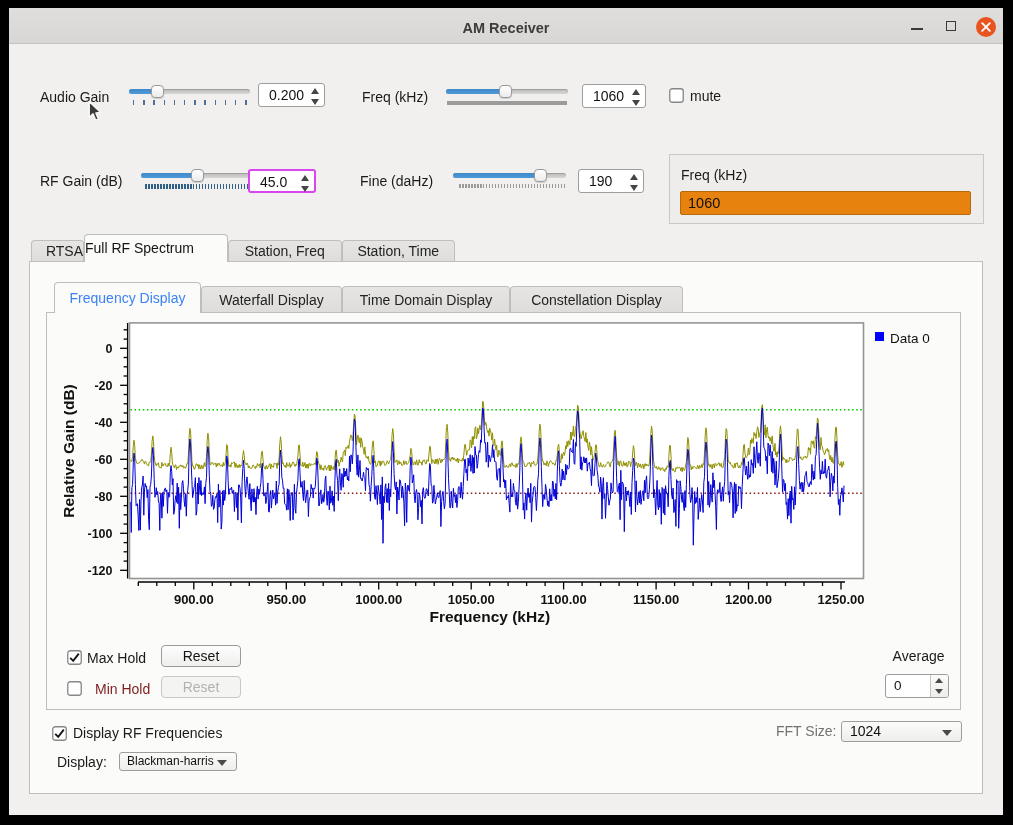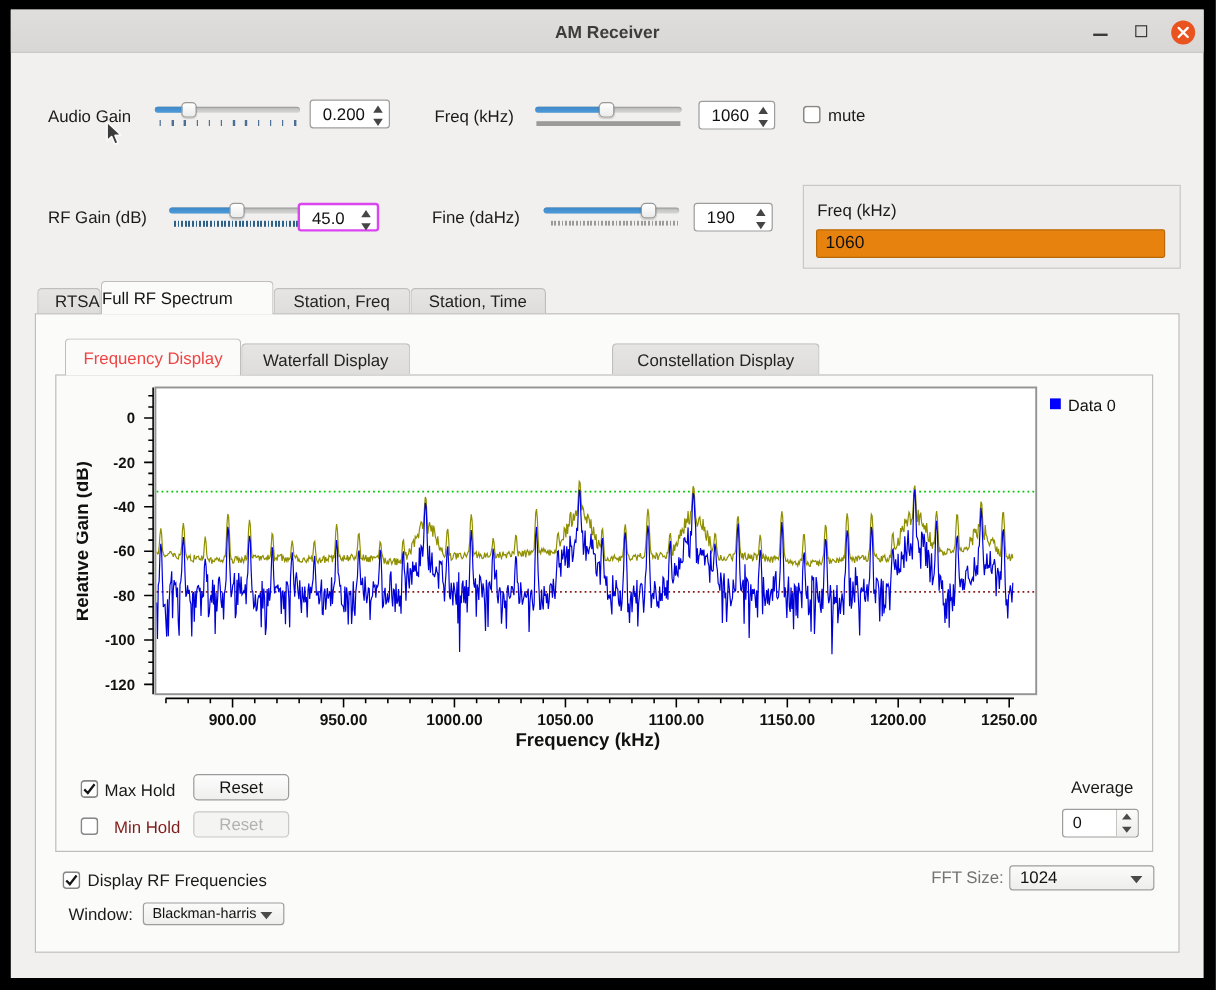--- a/index.html
+++ b/index.html
@@ -72,22 +72,23 @@
 <div style="position:absolute;left:672px;top:158px;font-size:14px;font-weight:normal;color:#1a1a1a;white-space:nowrap;line-height:18px">Freq (kHz)</div>
 <div style="position:absolute;left:671px;top:183px;width:291px;height:24px;background:#e8820f;border:1px solid #b96a08;border-radius:2px;box-sizing:border-box">
       <div style="position:absolute;left:7px;top:0;height:22px;line-height:22px;font-size:14.5px;color:#111">1060</div>
     </div>
 <div style="position:absolute;left:20px;top:253px;width:954px;height:533px;background:#fbfbfa;border:1px solid #bfbebc;box-sizing:border-box"></div>
 <div style="position:absolute;left:22px;top:232px;width:53px;height:21px;background:linear-gradient(#e6e5e3,#dedddb);border:1px solid #bfbebc;border-bottom:none;border-radius:4px 4px 0 0;box-sizing:border-box;text-align:right;font-size:14px;color:#232323;line-height:21px">RTSA</div>
 <div style="position:absolute;left:75px;top:226px;width:144px;height:28px;background:#fbfbfa;border:1px solid #bfbebc;border-bottom:none;border-radius:4px 4px 0 0;box-sizing:border-box;text-align:left;font-size:14px;color:#141414;line-height:27px">Full RF Spectrum</div>
 <div style="position:absolute;left:219px;top:232px;width:113.5px;height:21px;background:linear-gradient(#e6e5e3,#dedddb);border:1px solid #bfbebc;border-bottom:none;border-radius:4px 4px 0 0;box-sizing:border-box;text-align:center;font-size:14px;color:#232323;line-height:21px">Station, Freq</div>
 <div style="position:absolute;left:332.5px;top:232px;width:113.5px;height:21px;background:linear-gradient(#e6e5e3,#dedddb);border:1px solid #bfbebc;border-bottom:none;border-radius:4px 4px 0 0;box-sizing:border-box;text-align:center;font-size:14px;color:#232323;line-height:21px">Station, Time</div>
 <div style="position:absolute;left:37px;top:304px;width:915px;height:398px;background:#fbfbfa;border:1px solid #bfbebc;box-sizing:border-box"></div>
-<div style="position:absolute;left:45px;top:274px;width:147px;height:31px;background:#fbfbfa;border:1px solid #bfbebc;border-bottom:none;border-radius:4px 4px 0 0;box-sizing:border-box;text-align:center;font-size:14px;color:#ef4444;line-height:30px">Frequency Display</div>
+<div style="position:absolute;left:45px;top:274px;width:147px;height:31px;background:#fbfbfa;border:1px solid #bfbebc;border-bottom:none;border-radius:4px 4px 0 0;box-sizing:border-box;text-align:center;font-size:14px;color:#3b82f6;line-height:30px">Frequency Display</div>
 <div style="position:absolute;left:192px;top:278px;width:141px;height:26px;background:linear-gradient(#e6e5e3,#dedddb);border:1px solid #bfbebc;border-bottom:none;border-radius:4px 4px 0 0;box-sizing:border-box;text-align:center;font-size:14px;color:#232323;line-height:26px">Waterfall Display</div>
+<div style="position:absolute;left:333px;top:278px;width:168px;height:26px;background:linear-gradient(#e6e5e3,#dedddb);border:1px solid #bfbebc;border-bottom:none;border-radius:4px 4px 0 0;box-sizing:border-box;text-align:center;font-size:14px;color:#232323;line-height:26px">Time Domain Display</div>
 <div style="position:absolute;left:501px;top:278px;width:173px;height:26px;background:linear-gradient(#e6e5e3,#dedddb);border:1px solid #bfbebc;border-bottom:none;border-radius:4px 4px 0 0;box-sizing:border-box;text-align:center;font-size:14px;color:#232323;line-height:26px">Constellation Display</div>
 <svg style="position:absolute;left:55px;top:310px;" width="890" height="312">
       <rect x="65.5" y="4.9" width="734.0" height="255.6" fill="#ffffff" stroke="#949494" stroke-width="1.6"></rect>
       <line x1="63.6" y1="4.9" x2="63.6" y2="260.5" stroke="#000" stroke-width="1.3"></line>
       <line x1="59.6" y1="11.8" x2="63.6" y2="11.8" stroke="#000" stroke-width="1.3"></line>
       <line x1="59.6" y1="21.1" x2="63.6" y2="21.1" stroke="#000" stroke-width="1.3"></line>
       <line x1="56.1" y1="30.3" x2="63.6" y2="30.3" stroke="#000" stroke-width="1.3"></line>
       <line x1="59.6" y1="39.5" x2="63.6" y2="39.5" stroke="#000" stroke-width="1.3"></line>
       <line x1="59.6" y1="48.8" x2="63.6" y2="48.8" stroke="#000" stroke-width="1.3"></line>
       <line x1="59.6" y1="58.0" x2="63.6" y2="58.0" stroke="#000" stroke-width="1.3"></line>
@@ -203,20 +204,20 @@
 <svg style="position:absolute;left:43px;top:718px" width="15" height="15">
       <rect x="0.75" y="0.75" width="13.5" height="13.5" rx="2.5" fill="#fff" stroke="#878787" stroke-width="1.3"></rect>
       <path d="M3.2 7.8 L6.2 10.8 L11.8 3.6" fill="none" stroke="#161616" stroke-width="1.9"></path>
     </svg>
 <div style="position:absolute;left:64px;top:716px;font-size:14px;font-weight:normal;color:#1a1a1a;white-space:nowrap;line-height:18px">Display RF Frequencies</div>
 <div style="position:absolute;left:767px;top:714px;font-size:14px;font-weight:normal;color:#737373;white-space:nowrap;line-height:18px">FFT Size:</div>
 <div style="position:absolute;left:832px;top:713px;width:121px;height:21px;background:linear-gradient(#fbfbfa,#eeeeec);border:1px solid #9d9d9d;border-radius:3px;box-sizing:border-box">
       <div style="position:absolute;left:8px;top:0;height:19px;line-height:19px;font-size:14px;color:#111">1024</div>
       <div style="position:absolute;right:9px;top:8px;width:0;height:0;border-left:5px solid transparent;border-right:5px solid transparent;border-top:6px solid #4a4a4a"></div>
     </div>
-<div style="position:absolute;left:48px;top:745px;font-size:14px;font-weight:normal;color:#1a1a1a;white-space:nowrap;line-height:18px">Window:</div>
+<div style="position:absolute;left:48px;top:745px;font-size:14px;font-weight:normal;color:#1a1a1a;white-space:nowrap;line-height:18px">Display:</div>
 <div style="position:absolute;left:110px;top:744px;width:118px;height:19px;background:linear-gradient(#fbfbfa,#eeeeec);border:1px solid #9d9d9d;border-radius:3px;box-sizing:border-box">
       <div style="position:absolute;left:7px;top:0;height:17px;line-height:17px;font-size:12px;color:#111">Blackman-harris</div>
       <div style="position:absolute;right:9px;top:7px;width:0;height:0;border-left:5px solid transparent;border-right:5px solid transparent;border-top:6px solid #4a4a4a"></div>
     </div>
 </div>
 <svg style="position:absolute;left:87px;top:100px;z-index:50" width="18" height="23">
     <polygon points="2.2,1.5 2.2,17.5 6,13.9 8.7,20.3 11.5,19.1 8.9,12.9 14,12.6" fill="#3b3b3b" stroke="#f8f8f8" stroke-width="1.5" stroke-linejoin="round"></polygon>
   </svg>
 </body></html>

